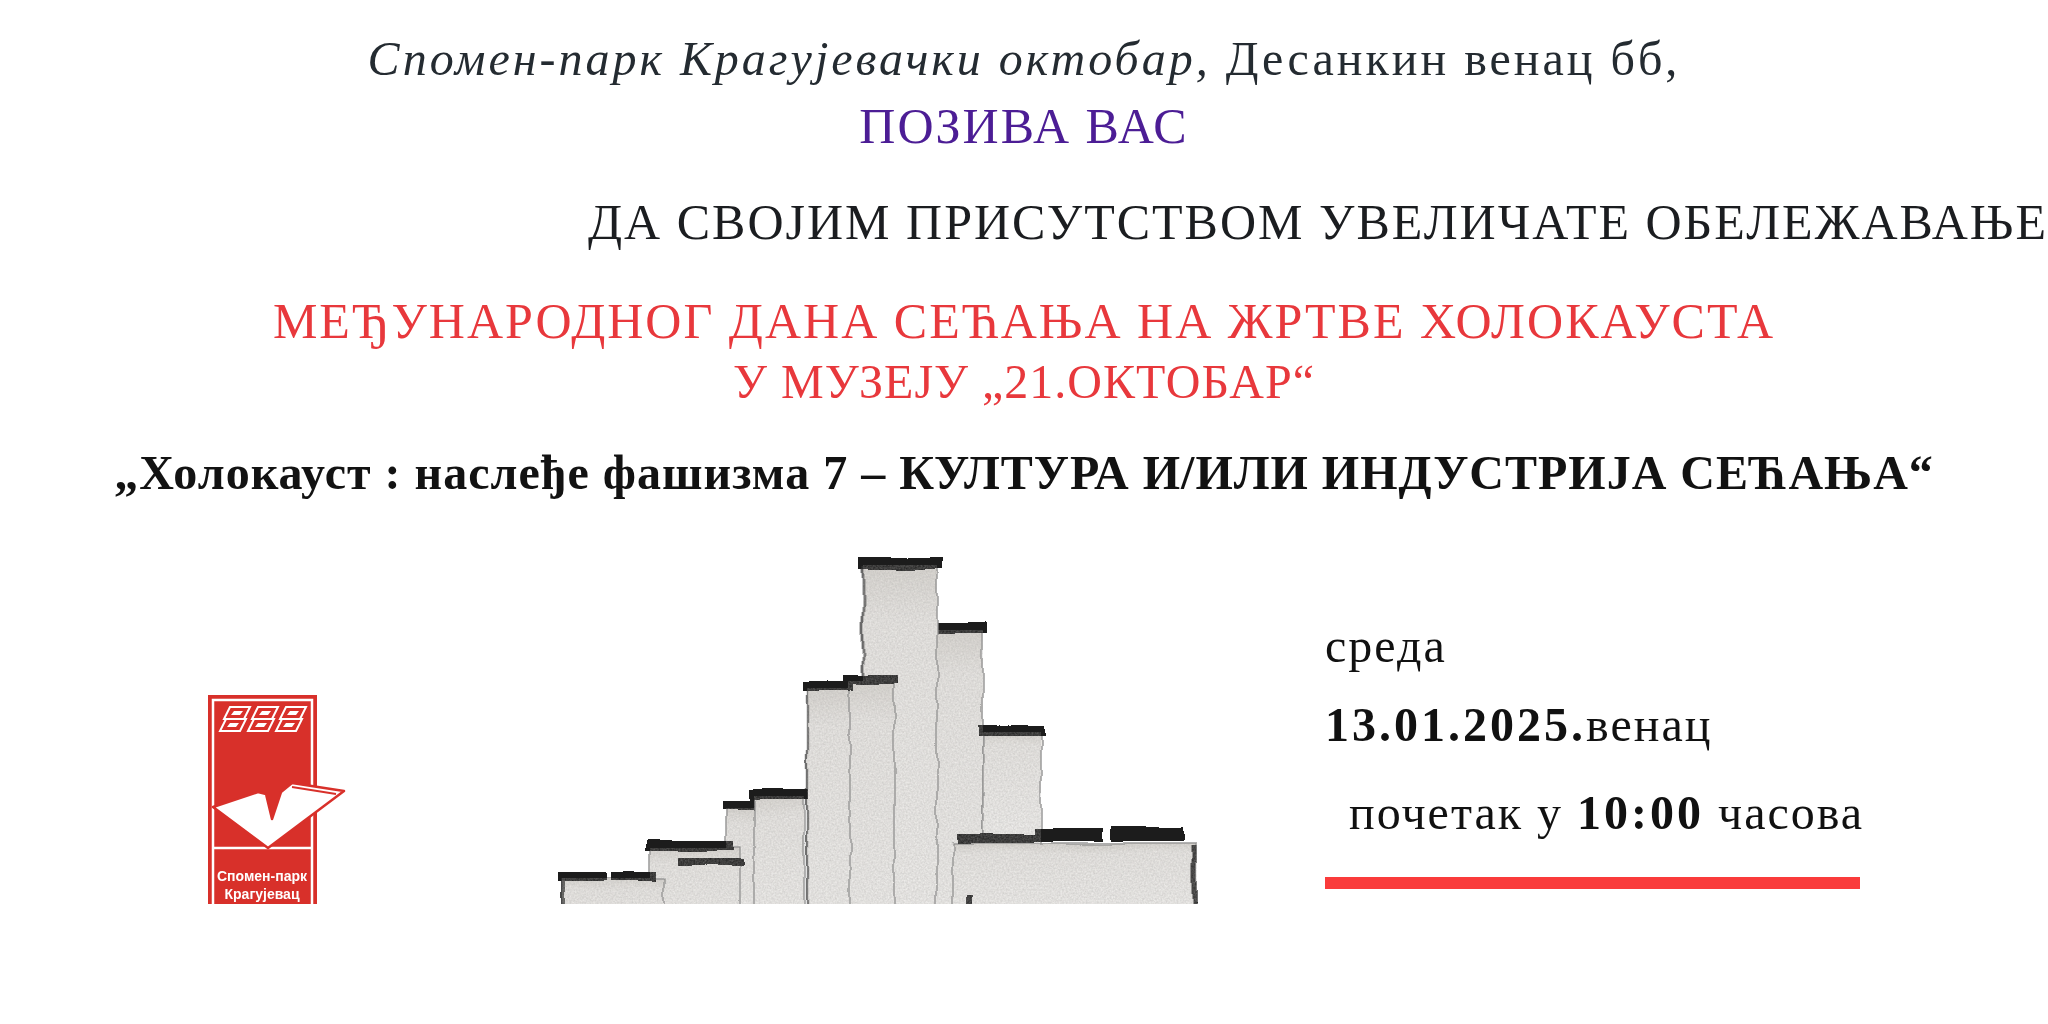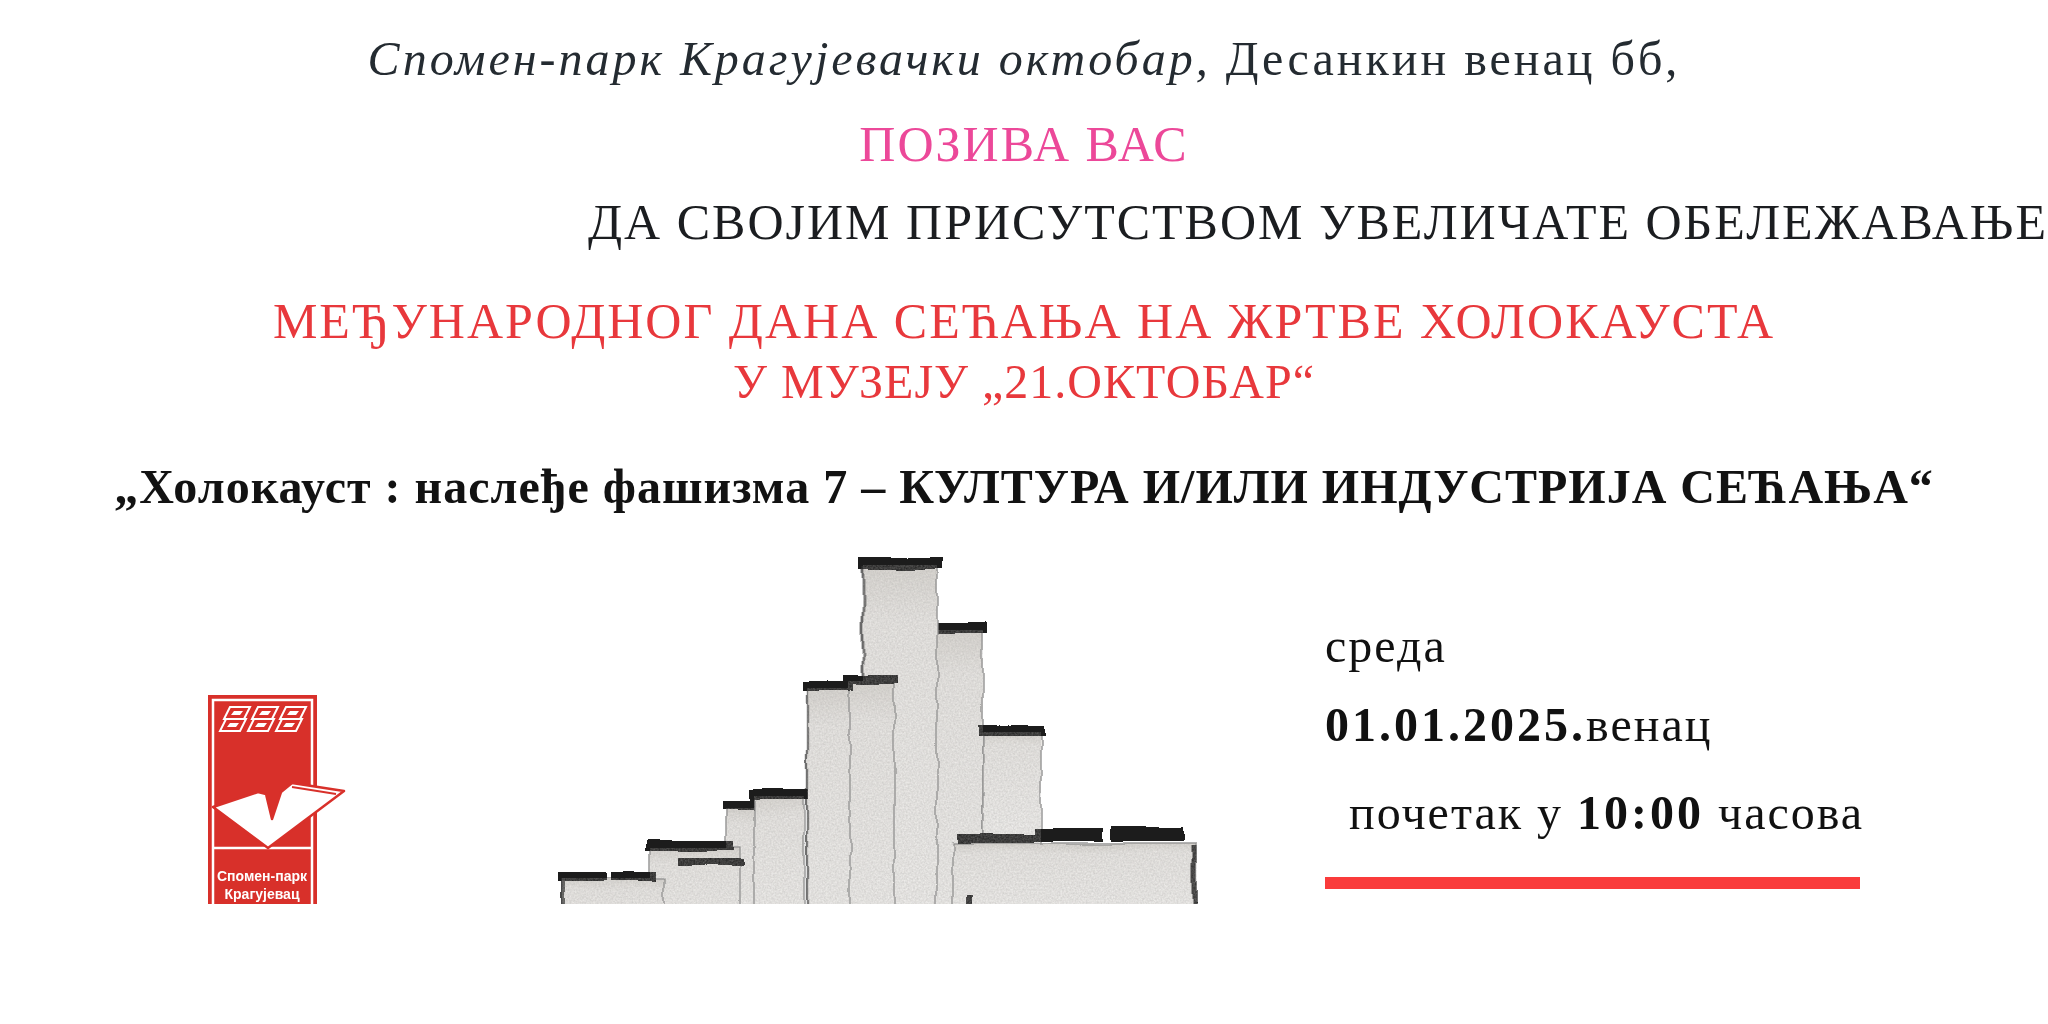--- a/index.html
+++ b/index.html
@@ -12,25 +12,25 @@
     color:#1d2126;
     border-radius:17px;
   }
   .hl{
     position:absolute;left:0;width:2048px;
     text-align:center;white-space:nowrap;
     line-height:1;
   }
   .hl-1{top:35px;font-size:48px;letter-spacing:3px;color:#242b31;}
   .hl-1 .it{font-style:italic;}
-  .hl-2{top:119px;font-size:50px;letter-spacing:2px;color:#ec4899;}
+  .hl-2{top:101px;font-size:50px;letter-spacing:2px;color:#4c1d95;}
   .hl-3{top:197px;font-size:50px;letter-spacing:2px;color:#1b1d20;text-align:right;}
   .hl-4{top:296px;font-size:50px;letter-spacing:2px;color:#e8383c;}
   .hl-5{top:358px;font-size:48px;letter-spacing:1px;color:#e8383c;}
-  .hl-6{top:463px;font-size:48px;letter-spacing:1px;font-weight:bold;color:#121212;text-align:center;}
+  .hl-6{top:449px;font-size:48px;letter-spacing:1px;font-weight:bold;color:#121212;text-align:center;}
 
   #event-block{
     position:absolute;left:1325px;top:0;width:560px;
     font-size:48px;letter-spacing:2px;color:#111;line-height:1;
     white-space:nowrap;
   }
   .ev-line{position:absolute;left:0;}
   .ev-day{top:622px;}
   .ev-date{top:701px;}
   .ev-time{top:789px;margin-left:24px;}
@@ -168,18 +168,18 @@
       <rect x="60" y="318" width="47" height="10" fill="#1f1f1f"></rect>
       <path d="M13,325 V418" stroke="#2e2e2e" stroke-width="4" opacity="0.8"></path>
       <path d="M10,423 H210" stroke="#777" stroke-width="2.5" opacity="0.6"></path>
     </g>
 
     <rect x="0" y="0" width="690" height="471" fill="#ffffff" clip-path="url(#bclip)" filter="url(#grain)"></rect>
   </svg>
 
   <div id="event-block">
     <div class="ev-line ev-day">среда</div>
-    <div class="ev-line ev-date"><b>01.01.2025.</b><span>венац</span></div>
+    <div class="ev-line ev-date"><b>13.01.2025.</b><span>венац</span></div>
     <div class="ev-line ev-time"><span>почетак у </span><b>10:00</b><span> часова</span></div>
   </div>
   <div id="red-rule"></div>
 
 </div>
 
 </body></html>

